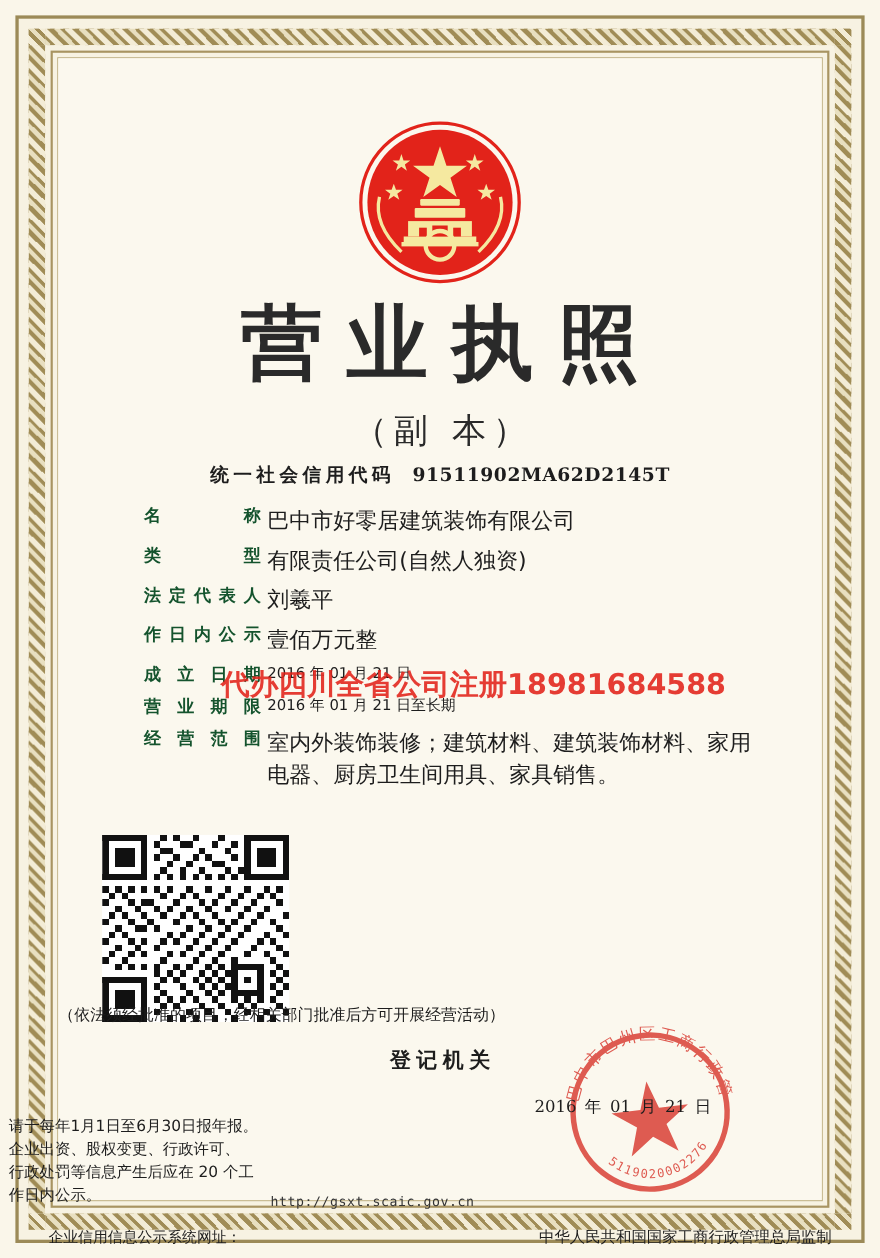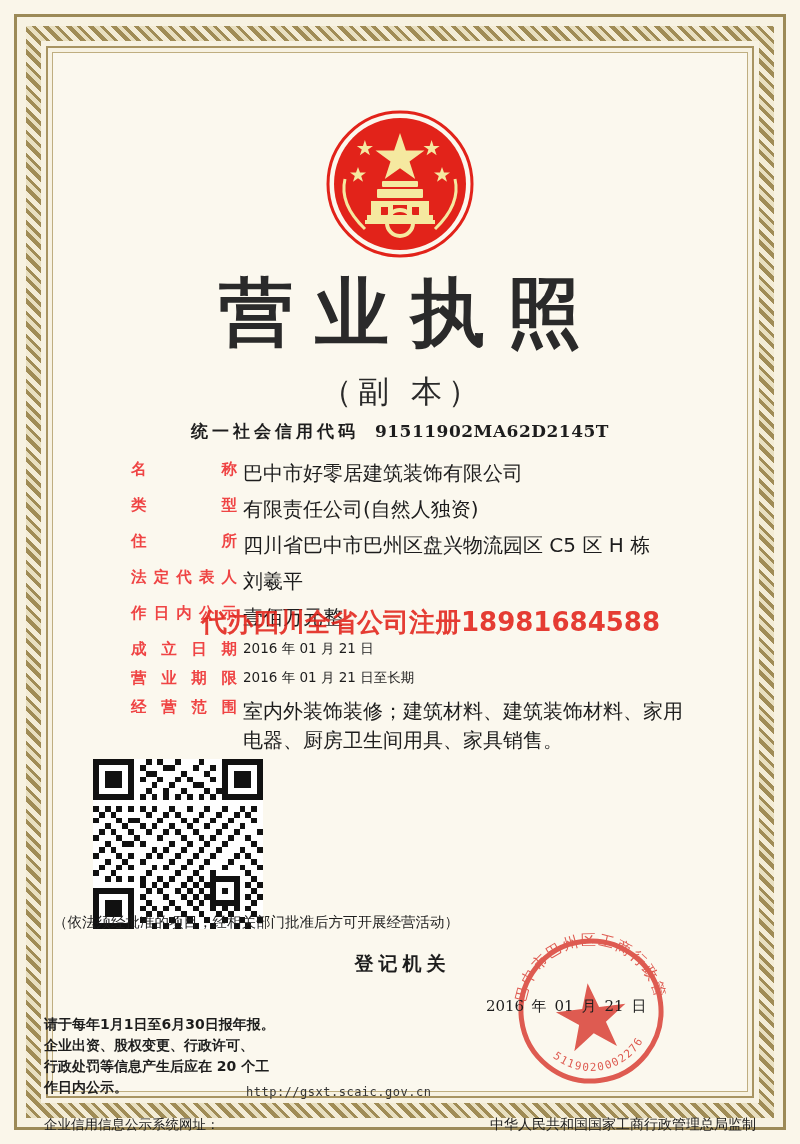--- a/index.html
+++ b/index.html
@@ -123,21 +123,21 @@
     align-items: flex-start;
     margin-bottom: 7px;
     min-height: 22px;
   }
   .field-label {
     width: 112px;
     flex: 0 0 112px;
     font-family: "DejaVu Serif", "Liberation Serif", serif;
     font-size: 15.5px;
     font-weight: bold;
-    color: #ef4444;
+    color: #14532d;
     text-align: justify;
     text-align-last: justify;
     padding-right: 6px;
     box-sizing: border-box;
   }
   .field-value {
     flex: 1;
     font-family: "DejaVu Sans", "Liberation Sans", sans-serif;
     font-size: 20px;
     font-weight: normal;
@@ -229,25 +229,24 @@
   .d-day    { width: 26px; text-align: center; }
   .d-dtxt   { width: 24px; text-align: center; }
 
   
   .annual-notice {
     position: absolute;
     left: 8px;
     bottom: 46px;
     font-family: "DejaVu Sans", "Liberation Sans", sans-serif;
     font-size: 14px;
-    font-weight: bold;
+    font-weight: normal;
     color: #1d1d1d;
     line-height: 1.5;
     width: 300px;
-    margin-left: 36px;
   }
 
   
   .website-url {
     position: absolute;
     left: 246px;
     bottom: 45px;
     font-family: "DejaVu Sans Mono", "Liberation Mono", monospace;
     font-size: 12px;
     color: #333;
@@ -325,24 +324,20 @@
       <div class="field-row">
         <div class="field-label">名称</div>
         <div class="field-value">巴中市好零居建筑装饰有限公司</div>
       </div>
 
       <div class="field-row">
         <div class="field-label">类型</div>
         <div class="field-value">有限责任公司(自然人独资)</div>
       </div>
 
-      <div class="field-row">
-        <div class="field-label">住所</div>
-        <div class="field-value">四川省巴中市巴州区盘兴物流园区 C5 区 H 栋</div>
-      </div>
 
       <div class="field-row">
         <div class="field-label">法定代表人</div>
         <div class="field-value">刘羲平</div>
       </div>
 
       <div class="field-row">
         <div class="field-label">作日内公示</div>
         <div class="field-value">壹佰万元整</div>
       </div>

